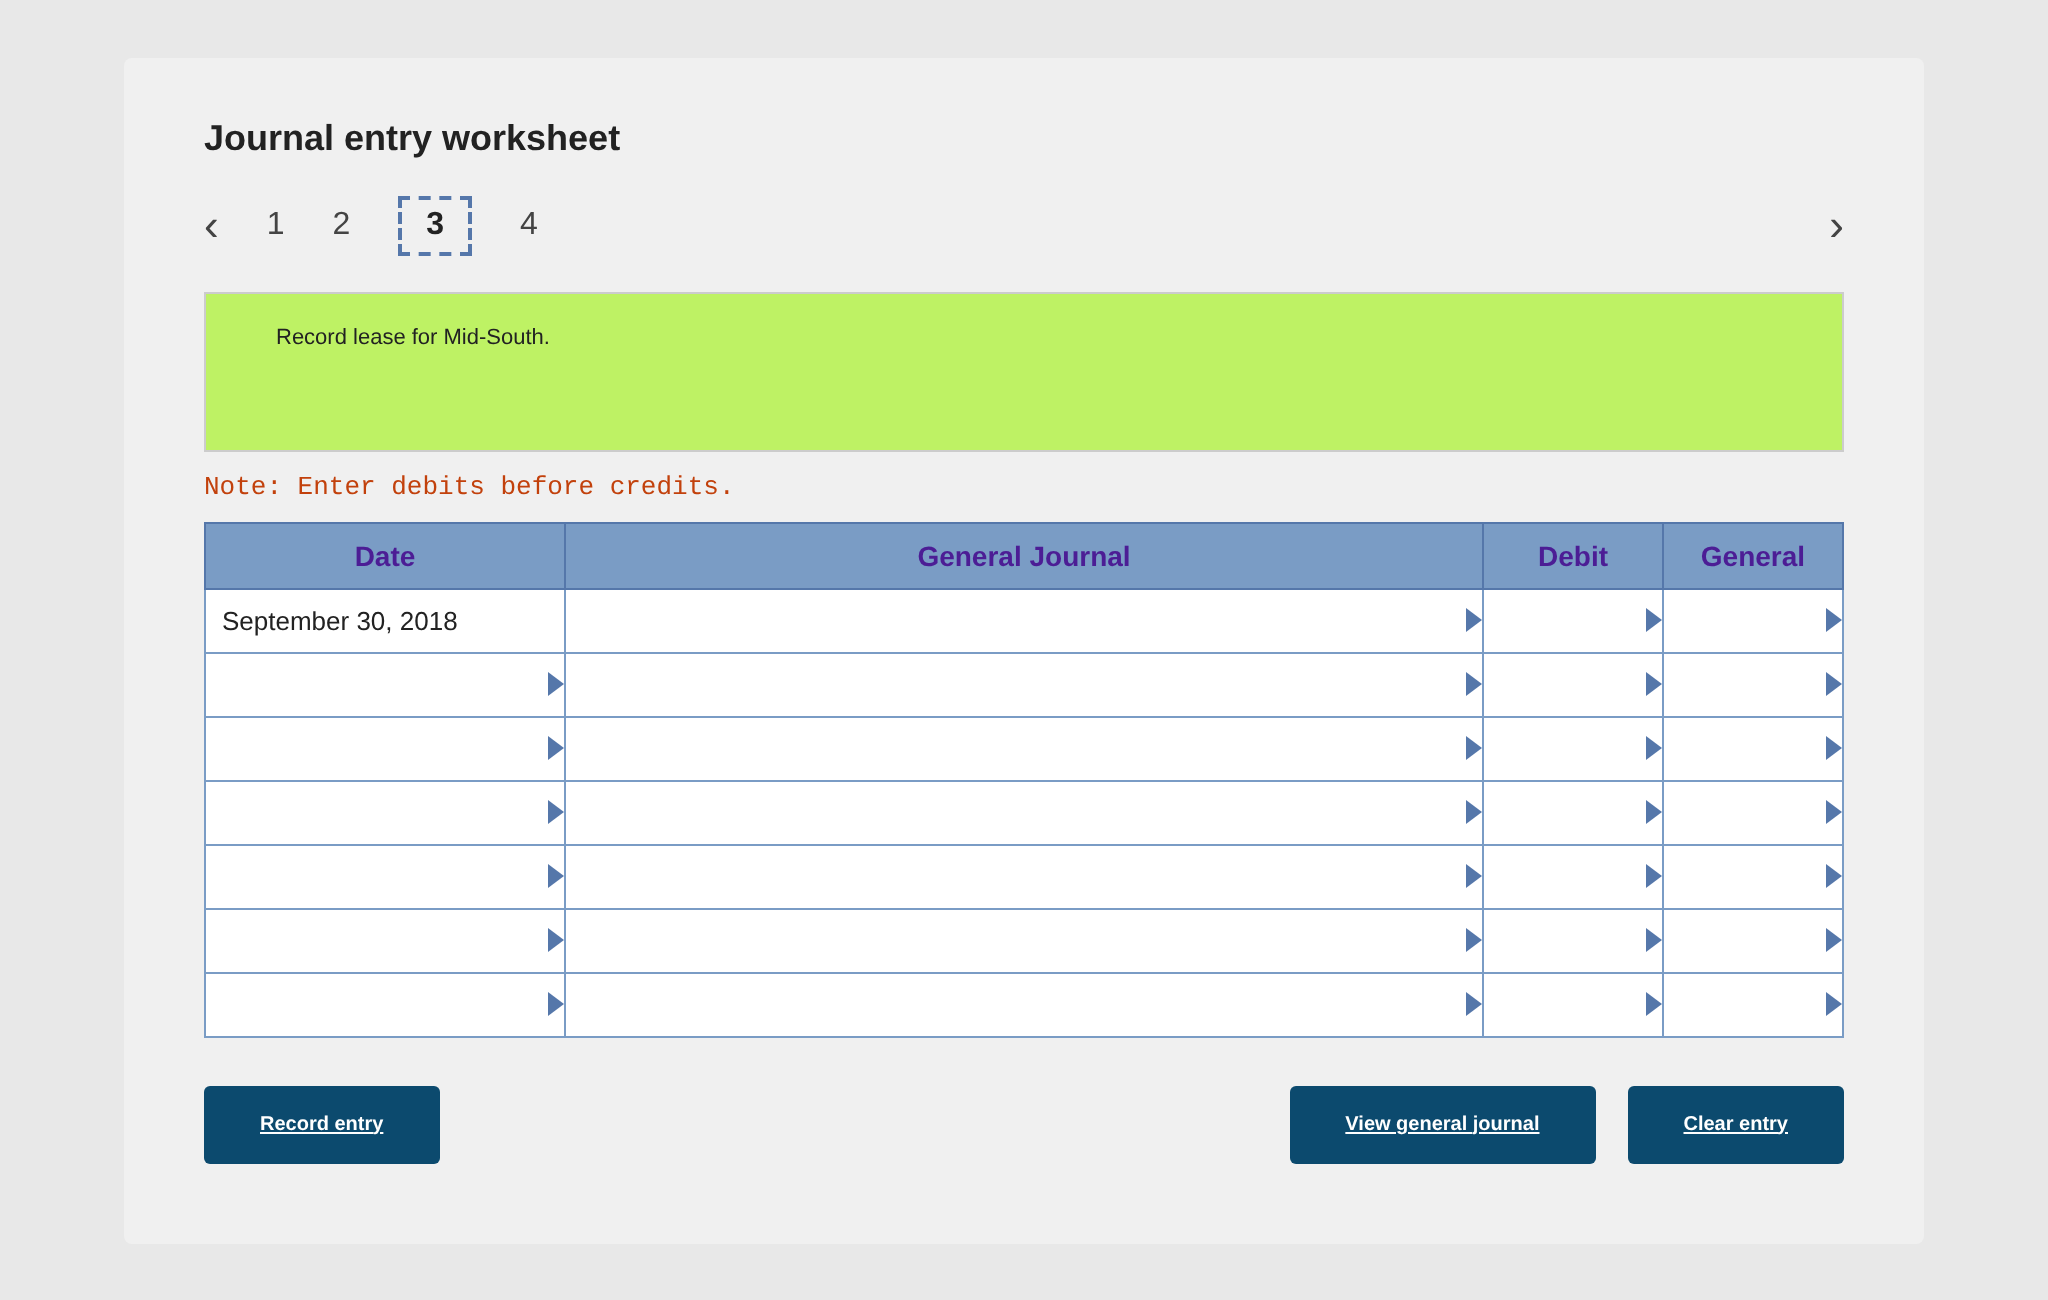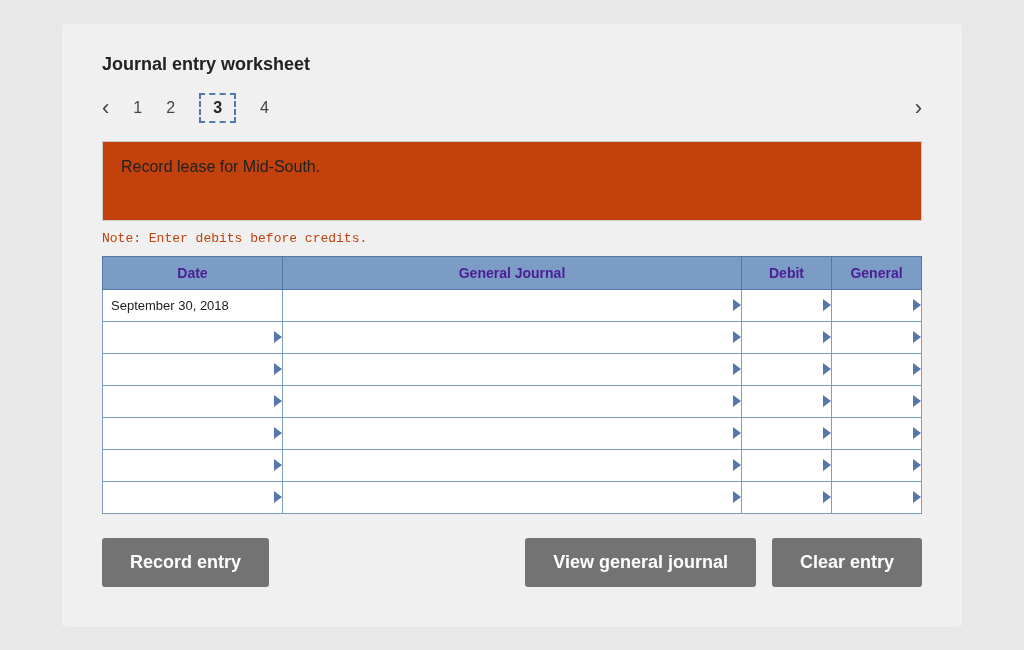--- a/index.html
+++ b/index.html
@@ -42,26 +42,26 @@
       color: #444;
       cursor: pointer;
     }
     .nav-num.active {
       border: 2px dashed #5577aa;
       padding: 4px 12px;
       color: #222;
       font-weight: bold;
     }
     .instruction-box {
-      background: #c2410c;
+      background: #bef264;
       border: 1px solid #ccc;
-      padding: 16px 18px;
+      padding: 16px 35px;
       margin-bottom: 10px;
       min-height: 80px;
-      font-size: 16px;
+      font-size: 11px;
       color: #222;
     }
     .note {
       color: #c2410c;
       font-size: 13px;
       margin-bottom: 10px;
       font-family: 'Courier New', monospace;
     }
     table {
       width: 100%;
@@ -107,28 +107,29 @@
       right: 0;
       top: 50%;
       transform: translateY(-50%);
     }
     .btn-row {
       display: flex;
       gap: 16px;
       align-items: center;
     }
     .btn {
-      background: #737373;
+      background: #0c4a6e;
       color: #fff;
       border: none;
       padding: 14px 28px;
-      font-size: 18px;
+      font-size: 10px;
       font-weight: bold;
       cursor: pointer;
       border-radius: 3px;
+      text-decoration: underline;
     }
     .btn-right {
       margin-left: auto;
     }
     .td-with-arrow {
       position: relative;
     }
   </style>
 </head>
 <body>

